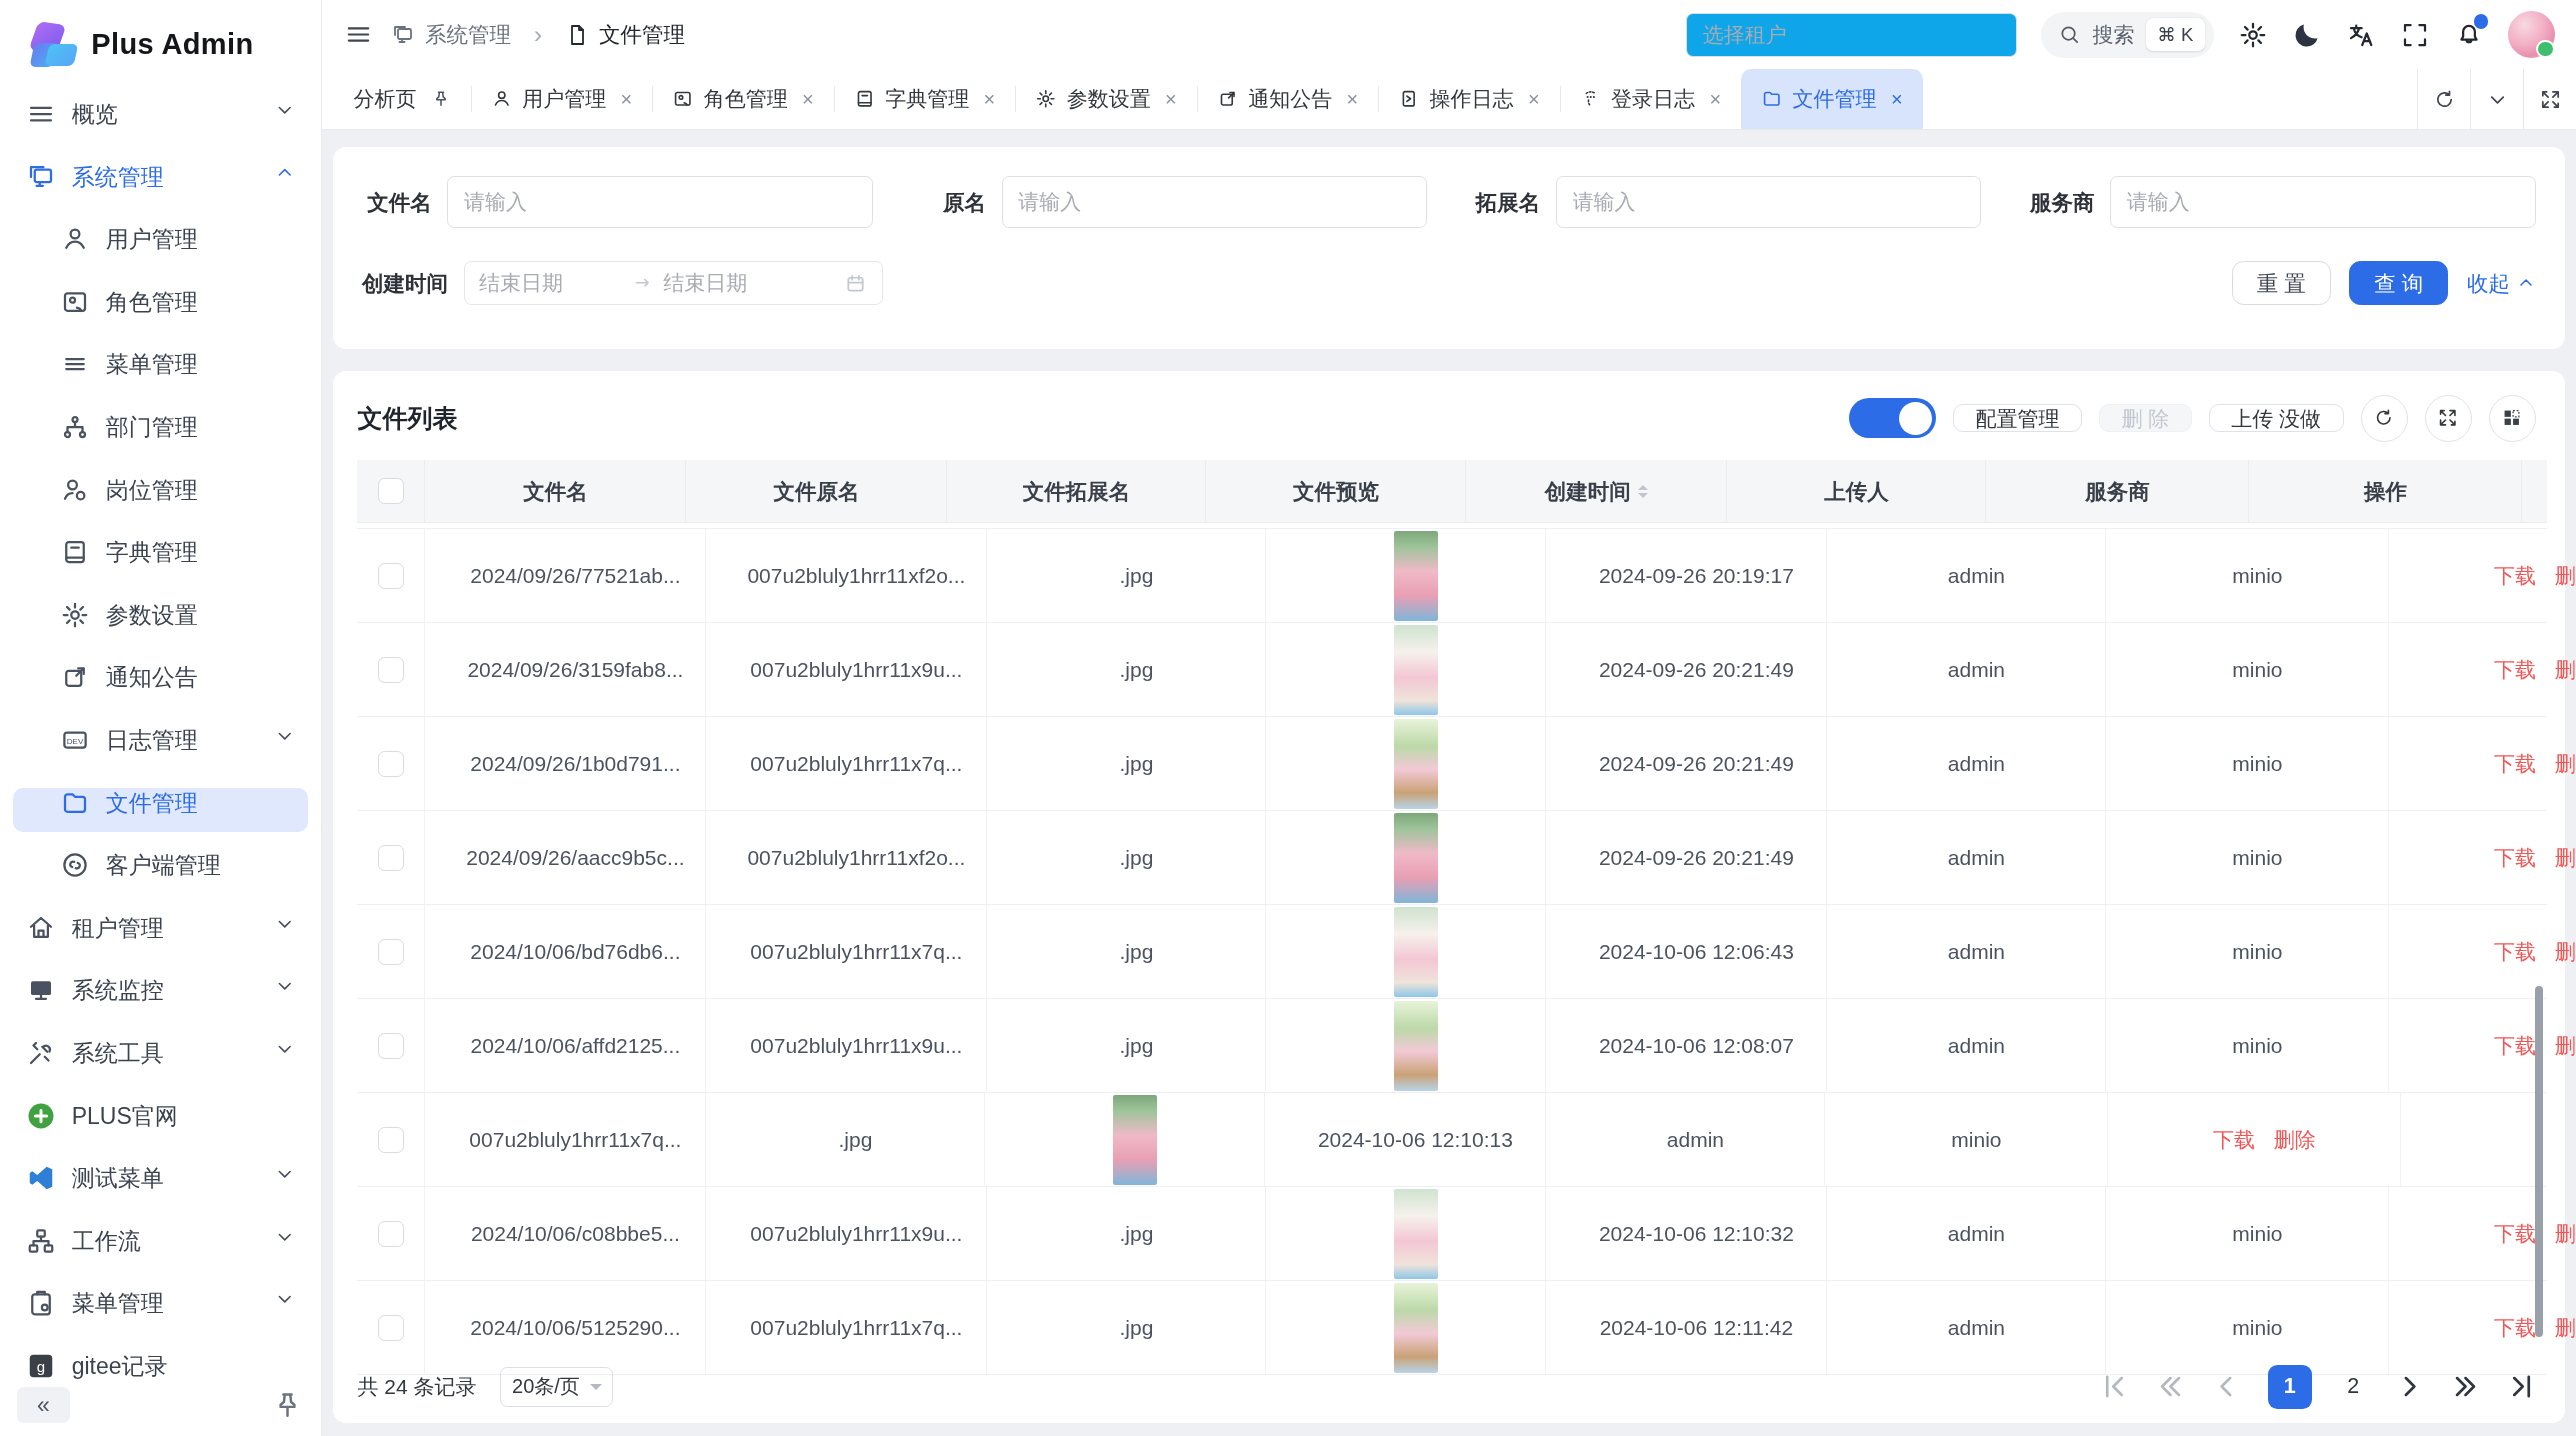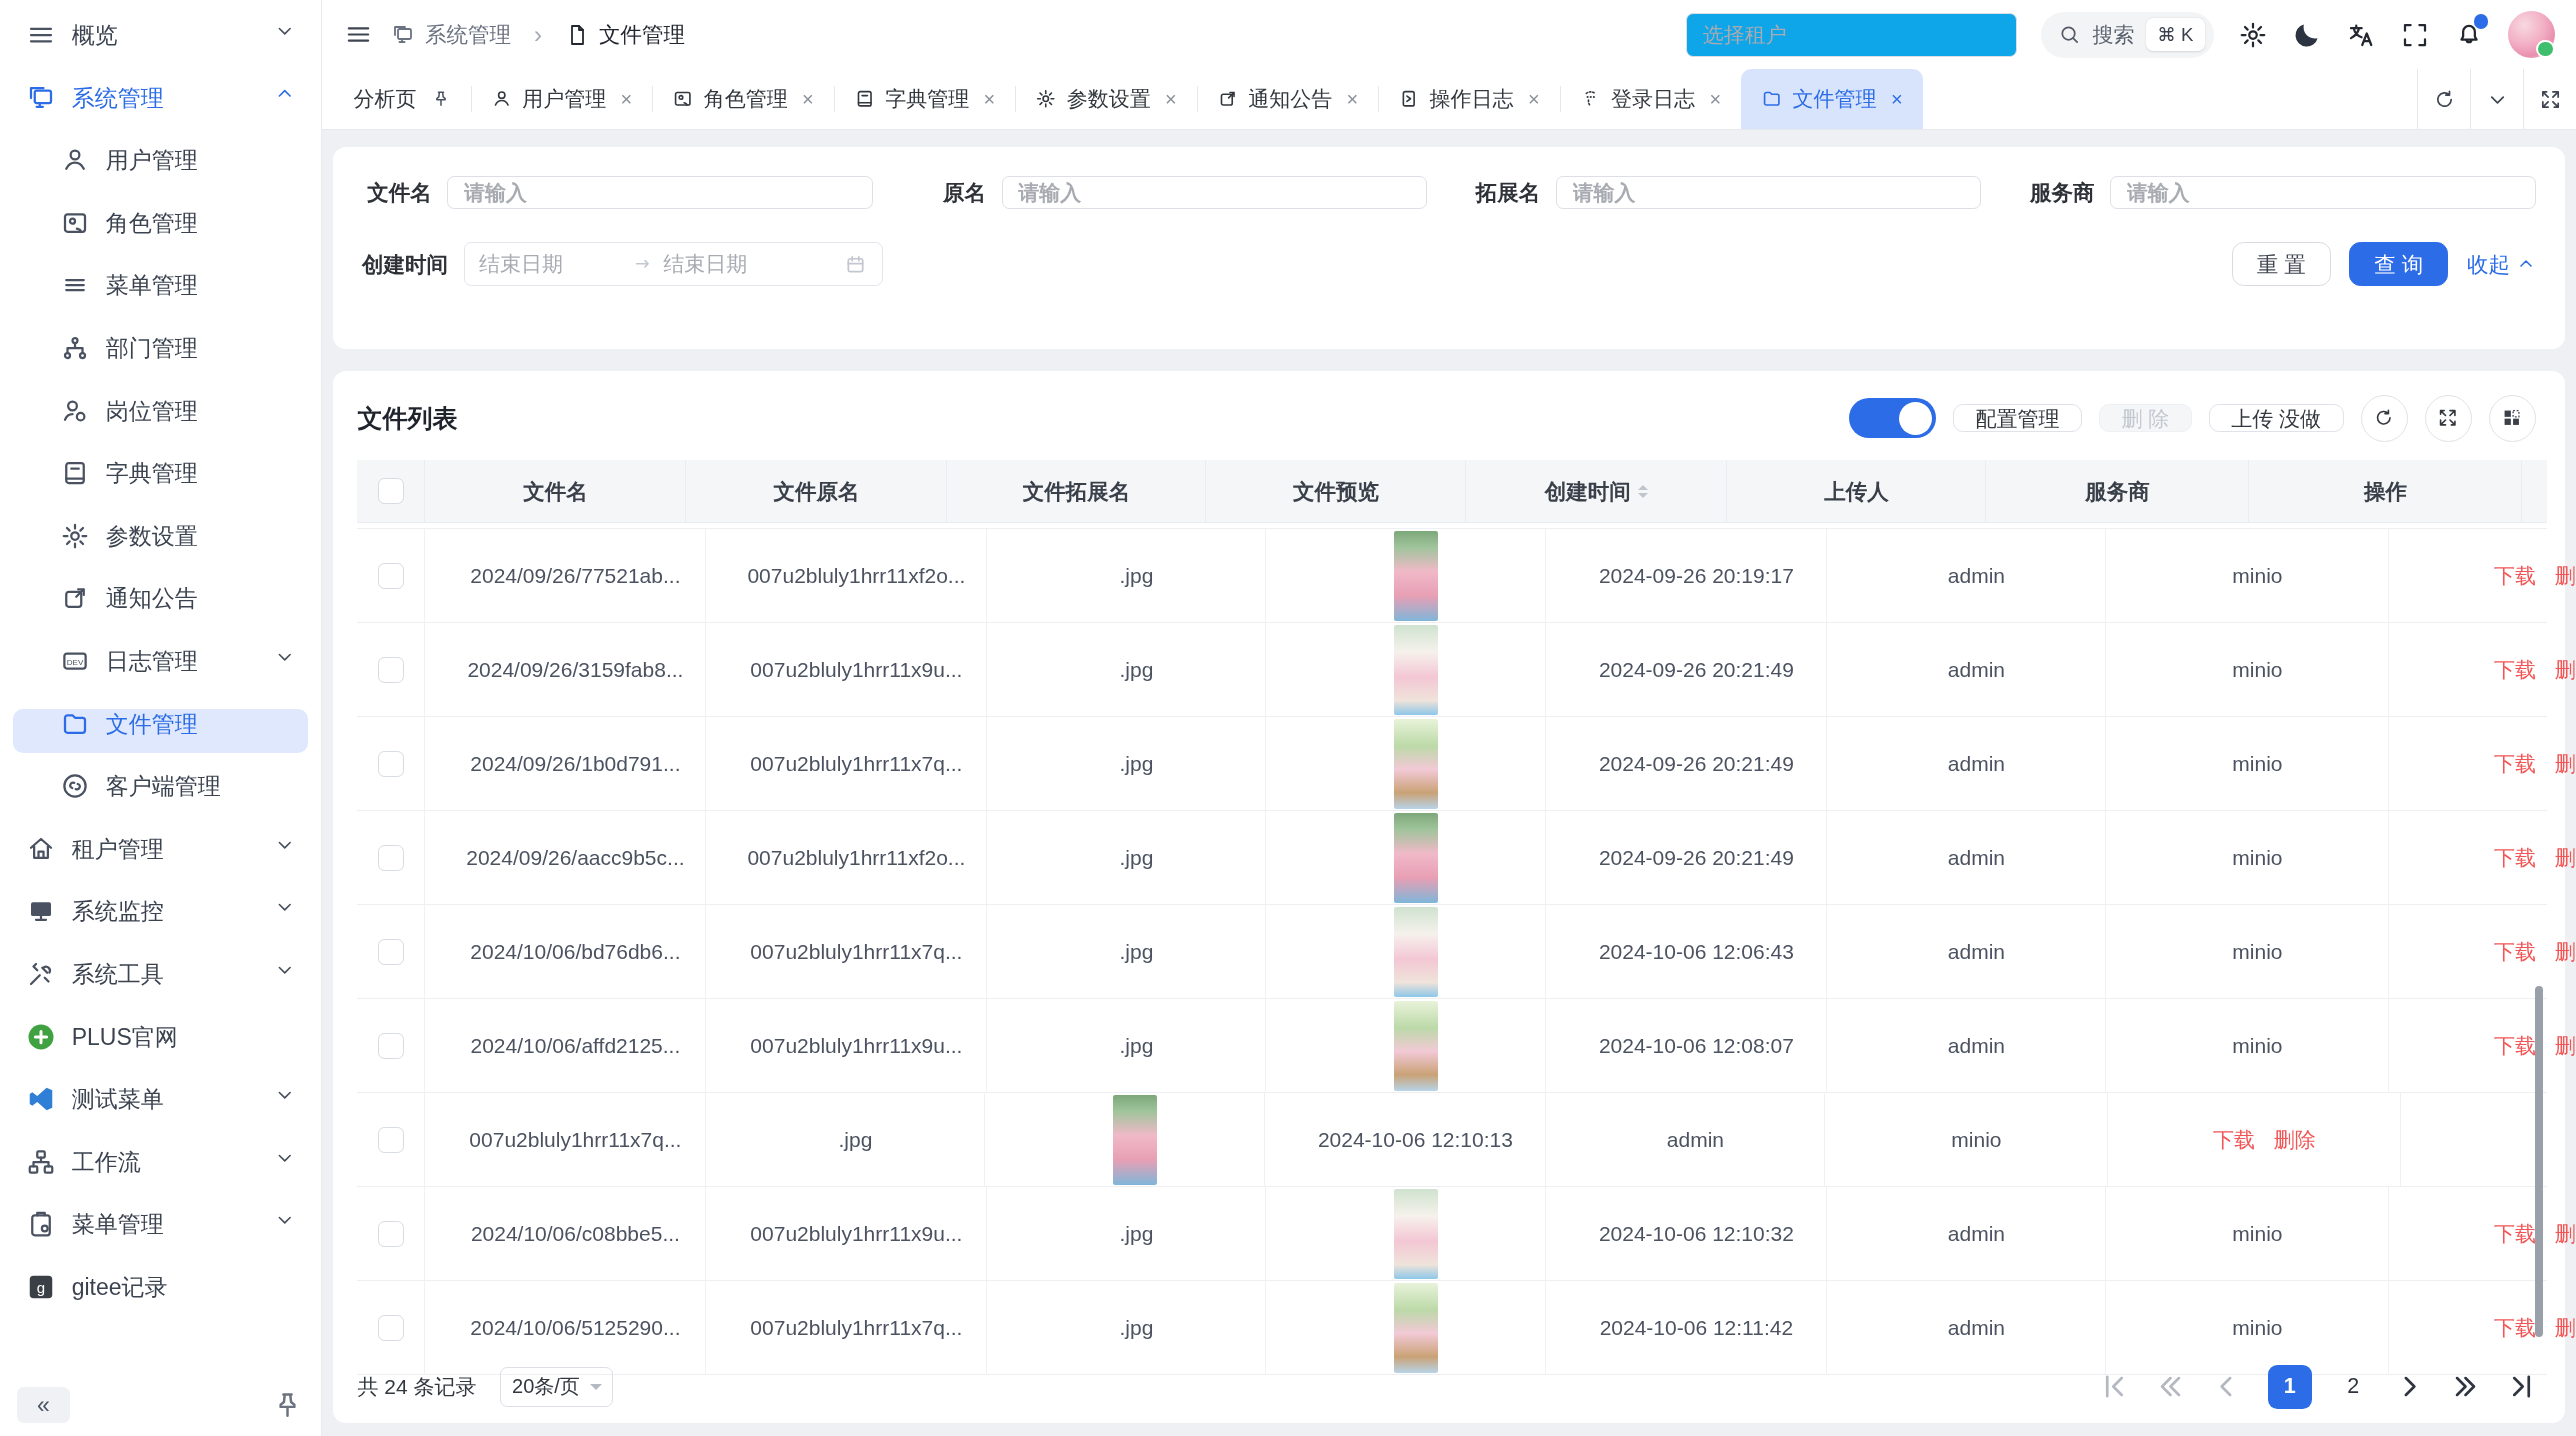--- a/index.html
+++ b/index.html
@@ -88,22 +88,22 @@
   
   .content { flex:1; padding:17px 11.4px 15.7px 11.4px; min-height:0; }
   .card { background:#fff; border-radius:13px; }
 
   
   .filter-card { padding:29px 29px 0 14.3px; height:202px; }
   .f-row1 { display:grid; grid-template-columns:repeat(4,1fr); column-gap:29px; }
   .f-field { display:flex; align-items:center; }
   .f-label { min-width:84px; text-align:right; font-size:21.5px; font-weight:700; color:#2e3238;
      margin-right:15.7px; white-space:nowrap; }
-  .f-input { flex:1; height:33px; border:1.1px solid #dcdfe6; border-radius:7.2px; font-size:21px;
-     padding:0 15.7px; color:#303133; outline:none; background:#fff; min-width:0;font-weight:bold; }
+  .f-input { flex:1; height:52px; border:1.1px solid #dcdfe6; border-radius:7.2px; font-size:21px;
+     padding:0 15.7px; color:#303133; outline:none; background:#fff; min-width:0; }
   .f-input::placeholder { color:#a8abb2; }
   .f-row2 { display:flex; align-items:center; margin-top:33px; }
   .date-range { width:419px; height:44px; border:1.1px solid #e3e6eb; border-radius:7.2px; display:flex;
      align-items:center; padding:0 14.3px; gap:10px; }
   .date-ph { font-size:21px; color:#a8abb2; flex:1; }
   .date-ph.end { flex:1.2; }
   .date-arrow { width:21.5px; height:21.5px; color:#c3c7cf; }
   .date-cal { width:23px; height:23px; color:#c3c7cf; }
   .f-actions { margin-left:auto; display:flex; align-items:center; gap:18.6px; }
   .btn { height:44px; border-radius:11.4px; font-size:21.5px; display:inline-flex; align-items:center;
@@ -160,20 +160,28 @@
   .pg.dim { color:#b3b8c1; }
   .pg.flip { transform:scaleX(-1); }
   .pg-num { font-size:21.5px; color:#2f3540; cursor:pointer; min-width:29px; text-align:center; }
   .pg-num.active { width:44px; height:44px; background:#2c6ce6; border-radius:9.3px; color:#fff;
      display:flex; align-items:center; justify-content:center; font-weight:700; }
 </style>
 </head>
 <body>
 
 <aside class="sidebar">
+  <div class="logo-row">
+    <span class="logo-mark">
+      <span class="lm-a"></span>
+        <span class="lm-c"></span>
+        <span class="lm-b"></span>
+    </span>
+    <span class="logo-text">Plus Admin</span>
+  </div>
   <nav class="menu">
       <div class="side-item">
     <span class="si-icon ic">
           <svg viewBox="0 0 24 24" fill="none" stroke="currentColor" stroke-width="1.8" stroke-linecap="round" stroke-linejoin="round">
             <path d="M4 7h16M4 12h16M4 17h16"></path>
           </svg>
         </span>
     <span class="si-label">概览</span>
     <span class="si-chev ic">
           <svg viewBox="0 0 24 24" fill="none" stroke="currentColor" stroke-width="1.8" stroke-linecap="round" stroke-linejoin="round">

